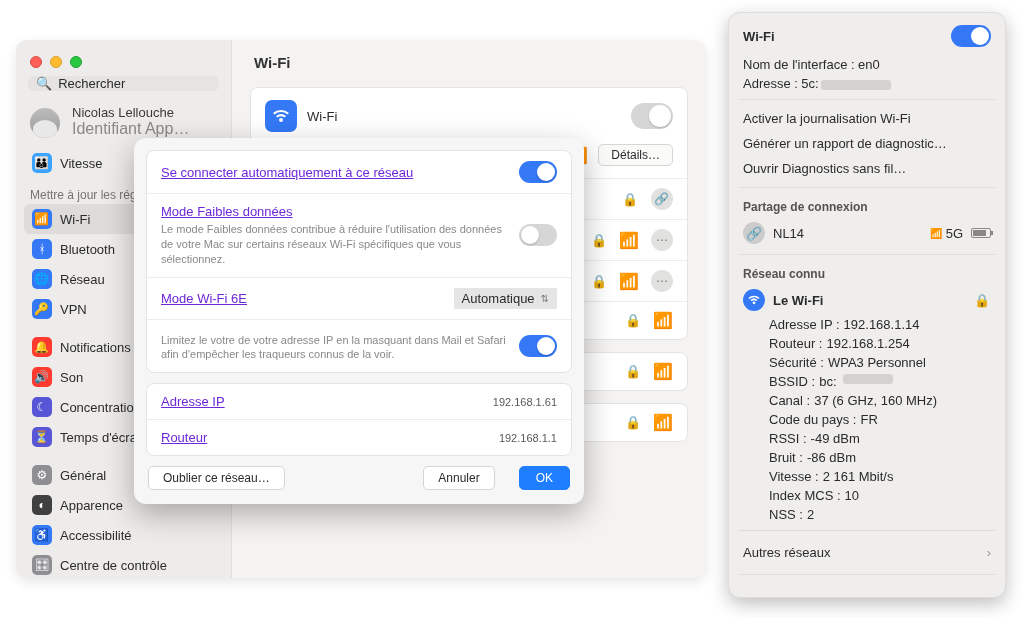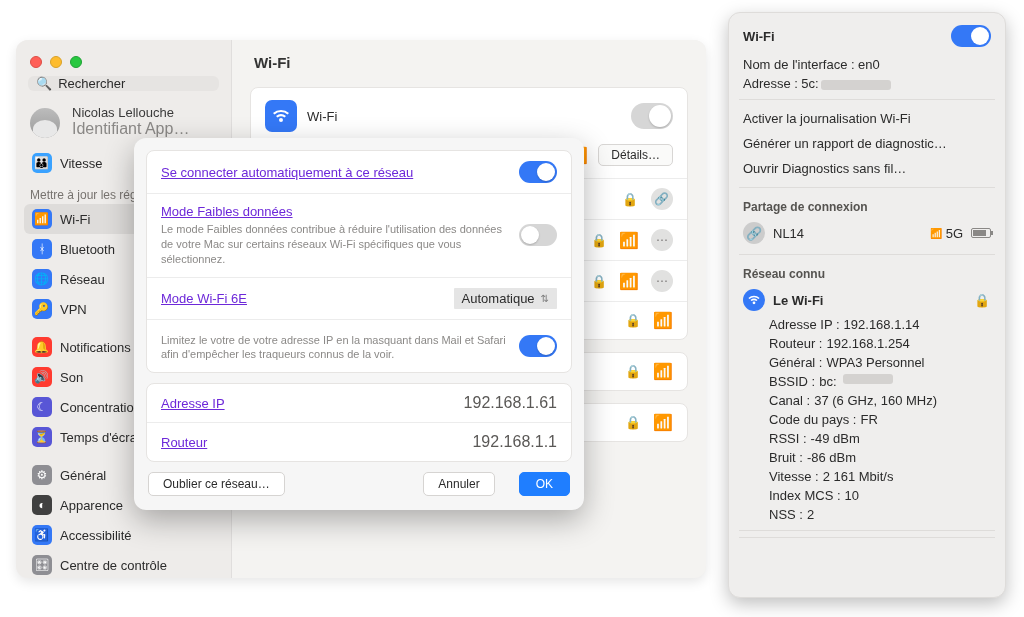--- a/index.html
+++ b/index.html
@@ -50,21 +50,21 @@
   .sheet-row { padding:10px 14px; display:flex; justify-content:space-between; align-items:center; gap:12px;}
   .sheet-row + .sheet-row { border-top:1px solid #ececec;}
   .sheet-row .label { font-size:13px; color:#6d28d9; flex:1;text-decoration:underline;}
   .sheet-row .desc { font-size:11px; color:#8b8987; margin-top:3px; line-height:1.35;}
   .toggle { width:38px; height:22px; border-radius:11px; position:relative; flex-shrink:0;}
   .toggle.on{background:#3478f6;} .toggle.off{background:#d6d6d6;}
   .toggle::after{content:"";position:absolute;width:18px;height:18px;border-radius:50%;background:#fff;top:2px;box-shadow:0 1px 2px rgba(0,0,0,.2);}
   .toggle.on::after{right:2px;} .toggle.off::after{left:2px;}
   .select-look{display:inline-flex;align-items:center;gap:6px;padding:3px 8px;border-radius:1px;background:#e5e5e5;font-size:12px;color:#262626;}
   .udown{font-size:10px;color:#7a7a7a;}
-  .value-right { text-align:right; color:#5a5856; font-size:16px;}
+  .value-right { text-align:right; color:#5a5856; font-size:11px;}
   .sheet-footer{display:flex;justify-content:space-between;align-items:center;padding:10px 2px 2px 2px;}
   .btn{padding:4px 14px;border-radius:5px;border:1px solid #d6d4d2;background:#fff;font-size:12px;}
   .btn.primary{background:#1f7eff;border-color:#1f7eff;color:#fff;padding:4px 16px;}
 
   
   .popover { position:absolute; right:18px; top:12px; width:278px; height:586px; background:#efeeed; border-radius:12px; box-shadow:0 6px 18px rgba(0,0,0,.25); padding:8px 10px 4px 10px; overflow:hidden; border:1px solid #dedcda;}
   .pop-head{display:flex;justify-content:space-between;align-items:center;padding:4px 4px 8px 4px;}
   .pop-head .t{font-weight:600;font-size:13px;}
   .pop-toggle{width:40px;height:22px;border-radius:11px;background:#3478f6;position:relative;}
   .pop-toggle::after{content:"";position:absolute;right:2px;top:2px;width:18px;height:18px;border-radius:50%;background:#fff;}
@@ -314,21 +314,21 @@
   <div id="kv-list">
       <div class="pop-kv">
         <span class="k">Adresse IP :</span> 
         <span>192.168.1.14</span>
       </div>
       <div class="pop-kv">
         <span class="k">Routeur :</span> 
         <span>192.168.1.254</span>
       </div>
       <div class="pop-kv">
-        <span class="k">Général :</span> 
+        <span class="k">Sécurité :</span> 
         <span>WPA3 Personnel</span>
       </div>
       <div class="pop-kv">
         <span class="k">BSSID :</span> 
         <span>bc:</span>
         <span class="mask sm"></span>
       </div>
       <div class="pop-kv">
         <span class="k">Canal :</span> 
         <span>37 (6 GHz, 160 MHz)</span>
@@ -352,15 +352,19 @@
       <div class="pop-kv">
         <span class="k">Index MCS :</span> 
         <span>10</span>
       </div>
       <div class="pop-kv">
         <span class="k">NSS :</span> 
         <span>2</span>
       </div>
     </div>
   <div class="sep"></div>
+  <div class="pop-last-row">
+    <span>Autres réseaux</span>
+    <span class="chev">›</span>
+  </div>
   <div class="sep"></div>
 
 </div>
 
 </body></html>

